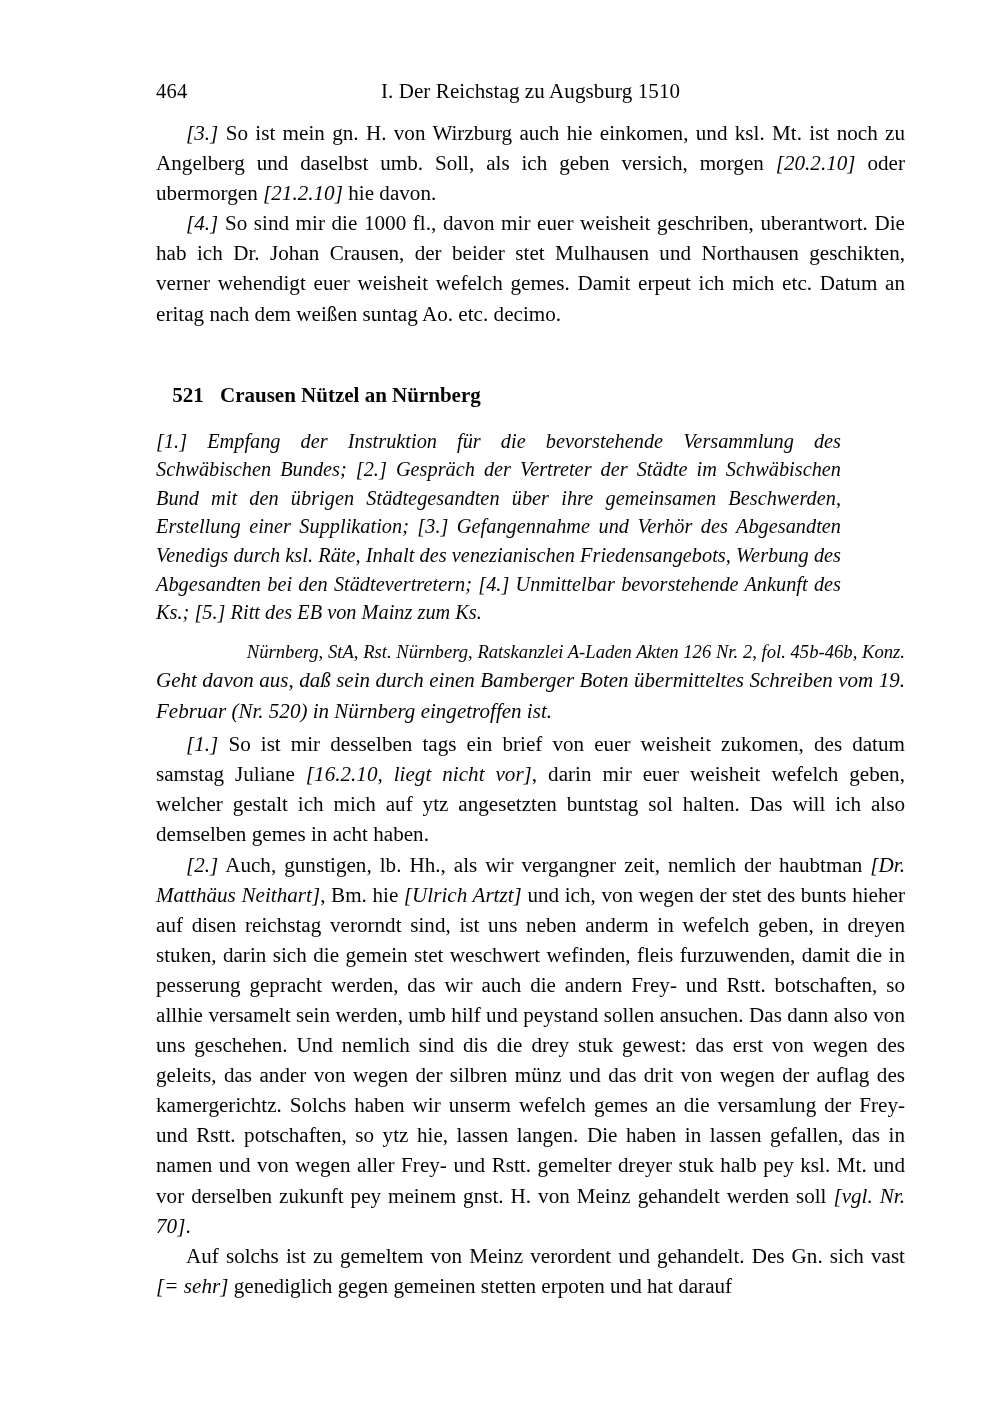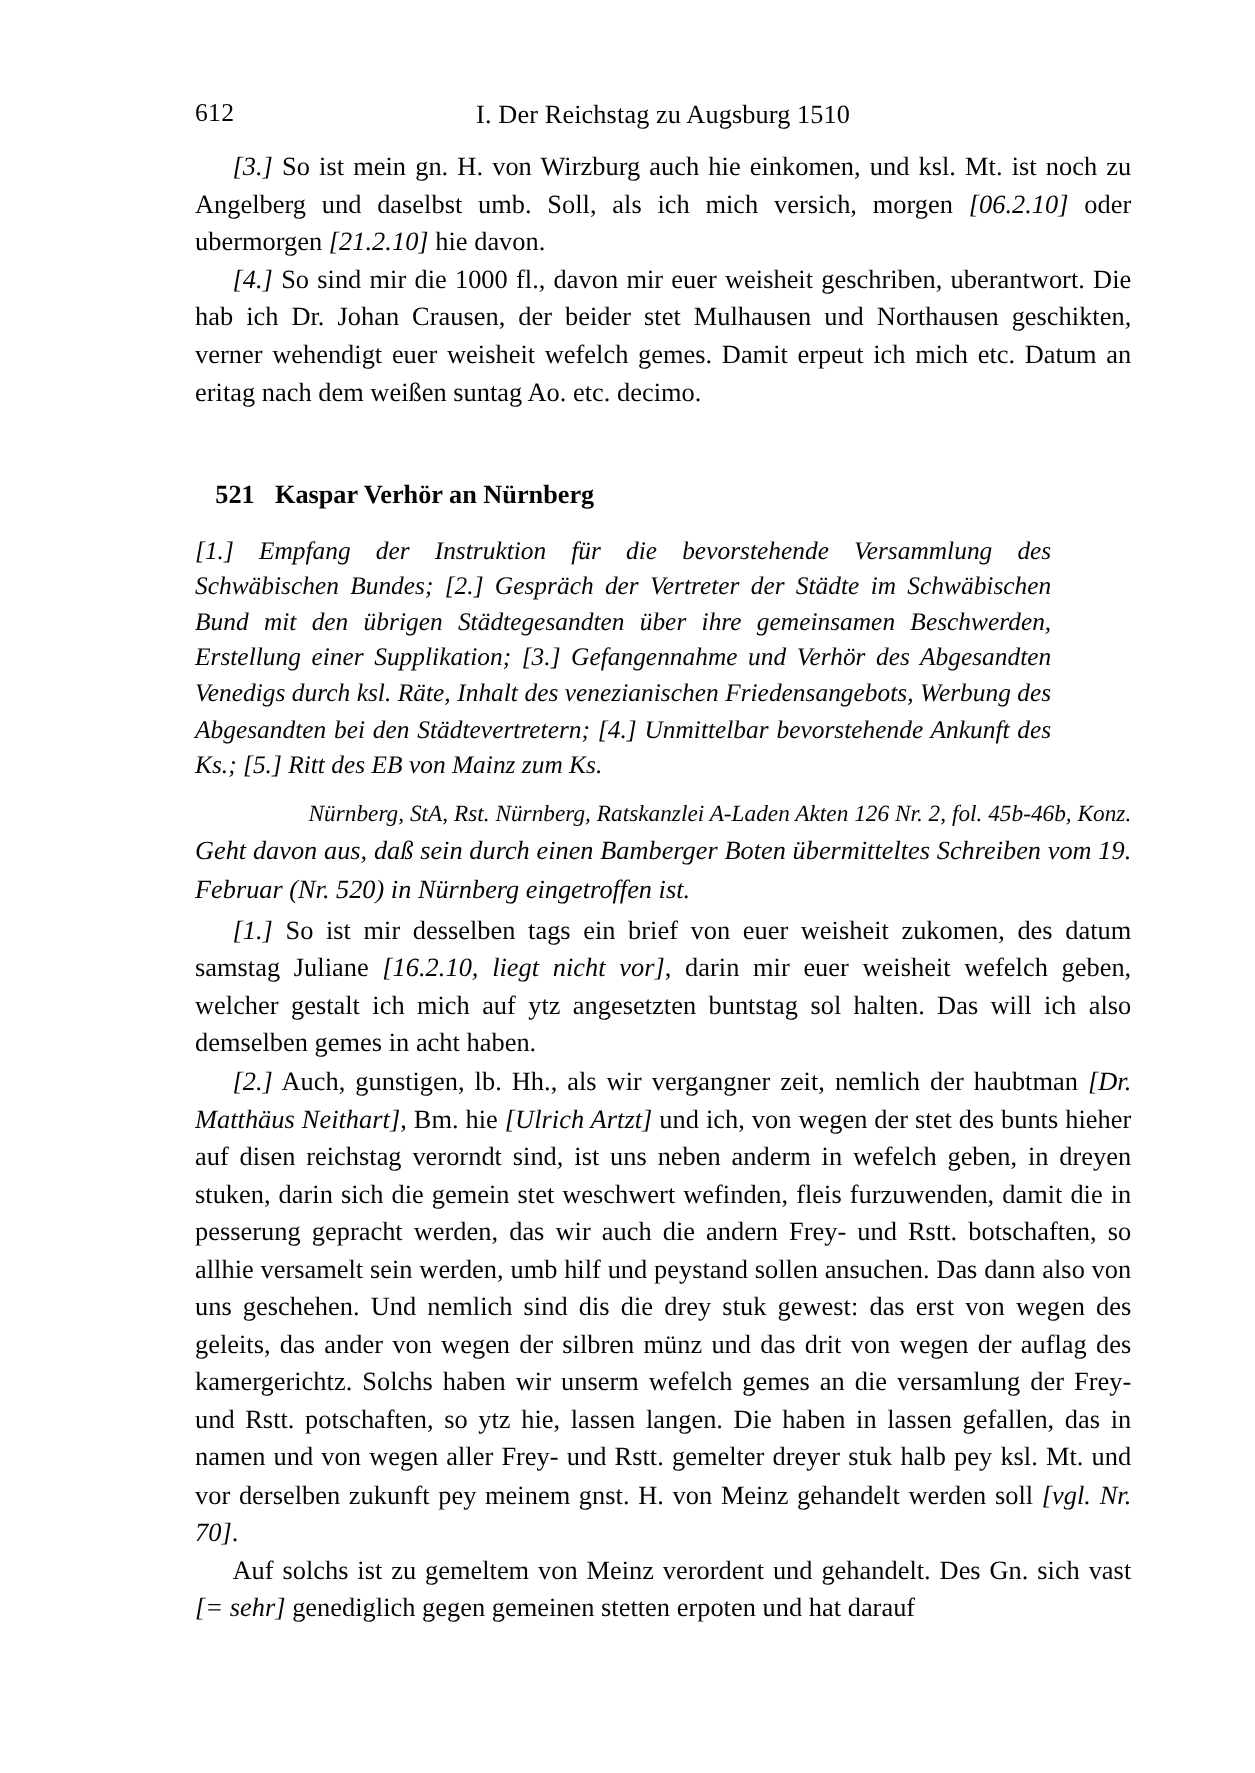--- a/index.html
+++ b/index.html
@@ -129,32 +129,32 @@
   .para-1 { margin-top: 3px; }
   .para-2 { margin-top: 0; }
   .para-3 { margin-top: 0; }
 </style>
 </head>
 <body>
 
 <div class="page">
 
   <div class="running-head">
-    <div class="folio">612</div>
+    <div class="folio">464</div>
     <div class="head-title">I. Der Reichstag zu Augsburg 1510</div>
   </div>
 
   <div class="body">
 
-    <p class="ind"><i>[3.]</i><span> So ist mein gn. H. von Wirzburg auch hie einkomen, und ksl. Mt. ist noch zu Angelberg und daselbst umb. Soll, als ich mich versich, morgen </span><i>[06.2.10]</i><span> oder ubermorgen </span><i>[21.2.10]</i><span> hie davon.</span></p>
+    <p class="ind"><i>[3.]</i><span> So ist mein gn. H. von Wirzburg auch hie einkomen, und ksl. Mt. ist noch zu Angelberg und daselbst umb. Soll, als ich geben versich, morgen </span><i>[20.2.10]</i><span> oder ubermorgen </span><i>[21.2.10]</i><span> hie davon.</span></p>
     <p class="ind"><i>[4.]</i><span> So sind mir die 1000 fl., davon mir euer weisheit geschriben, uberantwort. Die hab ich Dr. Johan Crausen, der beider stet Mulhausen und Northausen geschikten, verner wehendigt euer weisheit wefelch gemes. Damit erpeut ich mich etc. Datum an eritag nach dem weißen suntag Ao. etc. decimo.</span></p>
 
     <div class="doc-head">
       <span class="doc-num">521</span>
-      <span class="doc-title">Kaspar Verhör an Nürnberg</span>
+      <span class="doc-title">Crausen Nützel an Nürnberg</span>
     </div>
 
     <p class="regest">[1.] Empfang der Instruktion für die bevorstehende Versammlung des Schwäbischen Bundes; [2.] Gespräch der Vertreter der Städte im Schwäbischen Bund mit den übrigen Städtegesandten über ihre gemeinsamen Beschwerden, Erstellung einer Supplikation; [3.] Gefangennahme und Verhör des Abgesandten Venedigs durch ksl. Räte, Inhalt des venezianischen Friedensangebots, Werbung des Abgesandten bei den Städtevertretern; [4.] Unmittelbar bevorstehende Ankunft des Ks.; [5.] Ritt des EB von Mainz zum Ks.</p>
     <p class="archref">Nürnberg, StA, Rst. Nürnberg, Ratskanzlei A-Laden Akten 126 Nr. 2, fol. 45b-46b, Konz.</p>
 
     <p class="commentary">Geht davon aus, daß sein durch einen Bamberger Boten übermitteltes Schreiben vom 19. Februar (Nr. 520) in Nürnberg eingetroffen ist.</p>
 
     <p class="ind para-1"><i>[1.]</i><span> So ist mir desselben tags ein brief von euer weisheit zukomen, des datum samstag Juliane </span><i>[16.2.10, liegt nicht vor]</i><span>, darin mir euer weisheit wefelch geben, welcher gestalt ich mich auf ytz angesetzten buntstag sol halten. Das will ich also demselben gemes in acht haben.</span></p>
     <p class="ind para-2"><i>[2.]</i><span> Auch, gunstigen, lb. Hh., als wir vergangner zeit, nemlich der haubtman </span><i>[Dr. Matthäus Neithart]</i><span>, Bm. hie </span><i>[Ulrich Artzt]</i><span> und ich, von wegen der stet des bunts hieher auf disen reichstag verorndt sind, ist uns neben anderm in wefelch geben, in dreyen stuken, darin sich die gemein stet weschwert wefinden, fleis furzuwenden, damit die in pesserung gepracht werden, das wir auch die andern Frey- und Rstt. botschaften, so allhie versamelt sein werden, umb hilf und peystand sollen ansuchen. Das dann also von uns geschehen. Und nemlich sind dis die drey stuk gewest: das erst von wegen des geleits, das ander von wegen der silbren münz und das drit von wegen der auflag des kamergerichtz. Solchs haben wir unserm wefelch gemes an die versamlung der Frey- und Rstt. potschaften, so ytz hie, lassen langen. Die haben in lassen gefallen, das in namen und von wegen aller Frey- und Rstt. gemelter dreyer stuk halb pey ksl. Mt. und vor derselben zukunft pey meinem gnst. H. von Meinz gehandelt werden soll </span><i>[vgl. Nr. 70]</i><span>.</span></p>
     <p class="ind para-3"><span>Auf solchs ist zu gemeltem von Meinz verordent und gehandelt. Des Gn. sich vast </span><i>[= sehr]</i><span> genediglich gegen gemeinen stetten erpoten und hat darauf</span></p>

